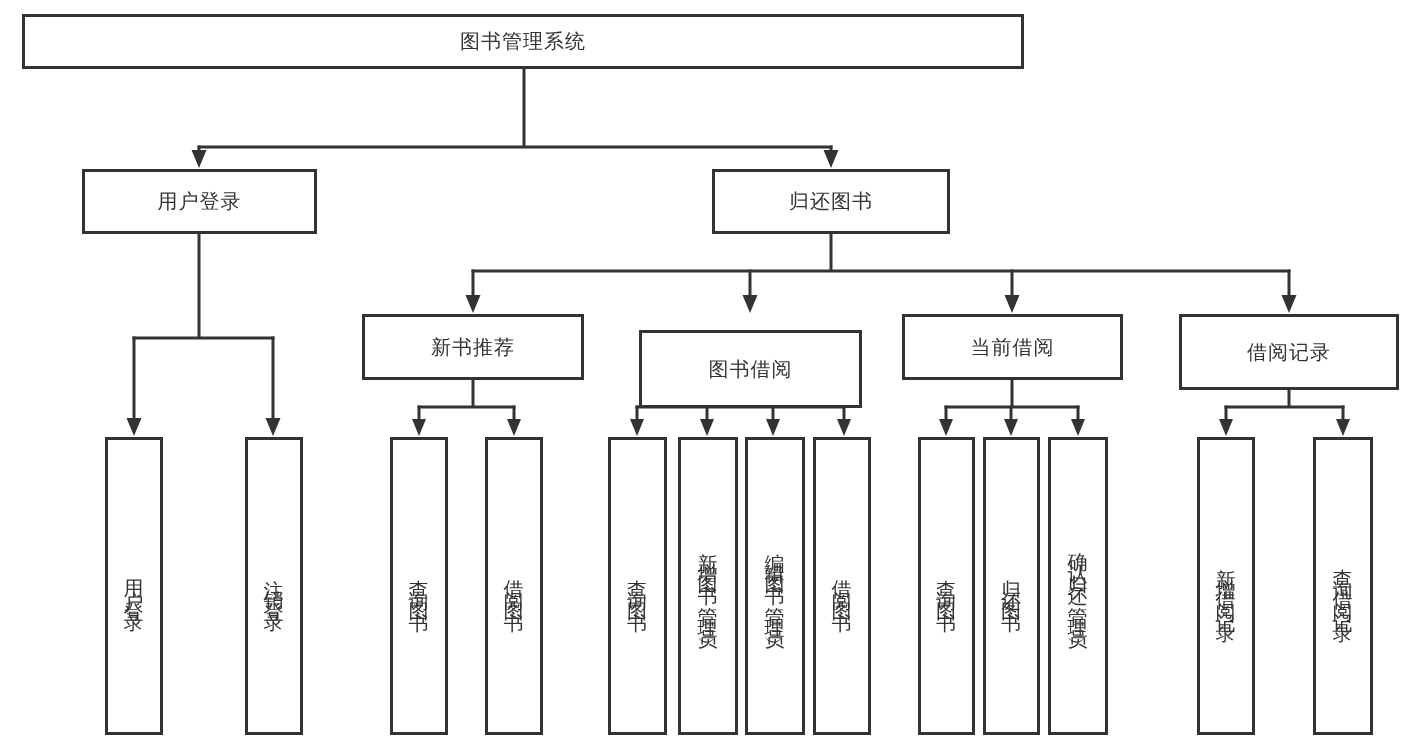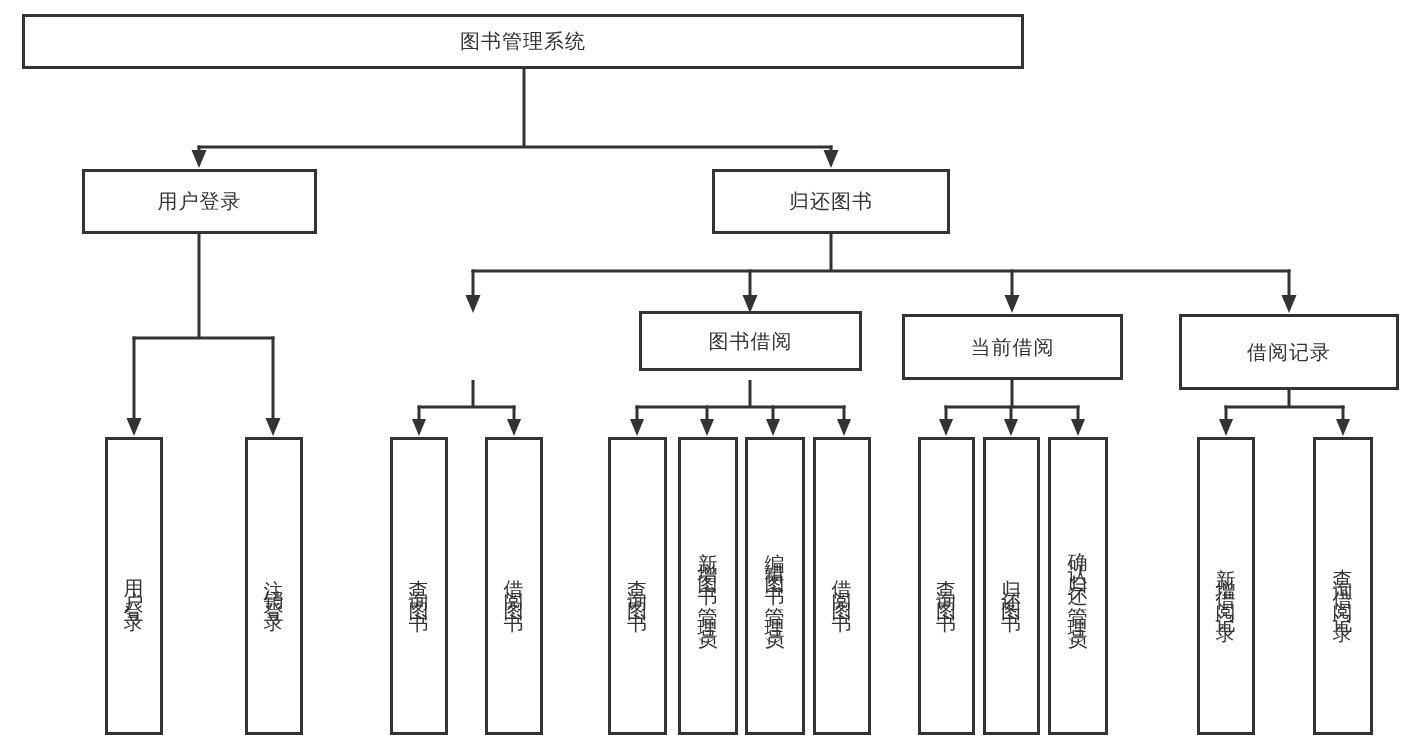--- a/index.html
+++ b/index.html
@@ -106,21 +106,24 @@
     <span>图书管理系统</span>
   </div>
 
   <div class="box" style="left:82px;top:169px;width:235px;height:65px">
     <span>用户登录</span>
   </div>
   <div class="box" style="left:712px;top:169px;width:238px;height:65px">
     <span>归还图书</span>
   </div>
 
-  <div class="box" style="left:639px;top:311px;width:223px;height:60px">
+  <div class="box" style="left:362px;top:314px;width:222px;height:66px">
+    <span>新书推荐</span>
+  </div>
+  <div class="box" style="left:639px;top:330px;width:223px;height:78px">
     <span>图书借阅</span>
   </div>
   <div class="box" style="left:902px;top:314px;width:221px;height:66px">
     <span>当前借阅</span>
   </div>
   <div class="box" style="left:1179px;top:314px;width:220px;height:76px">
     <span>借阅记录</span>
   </div>
 
   <div class="leaf" style="left:105px;width:58px">

